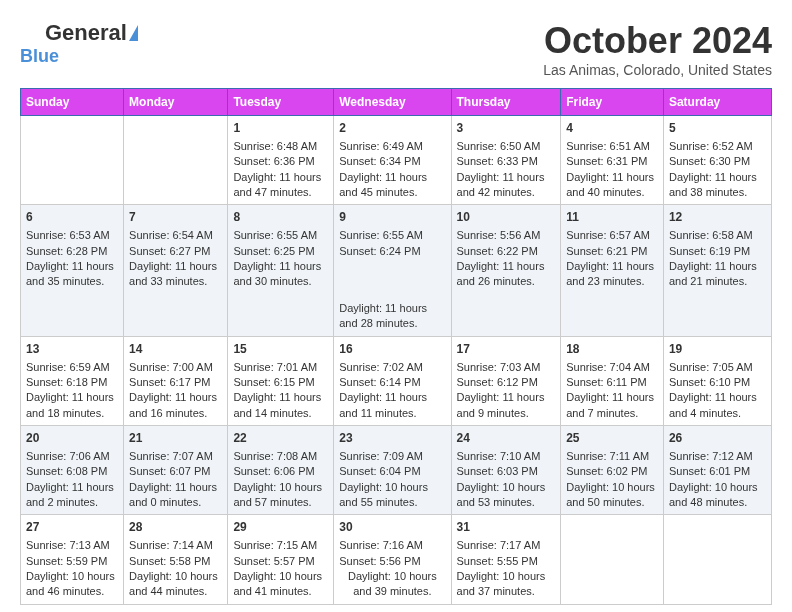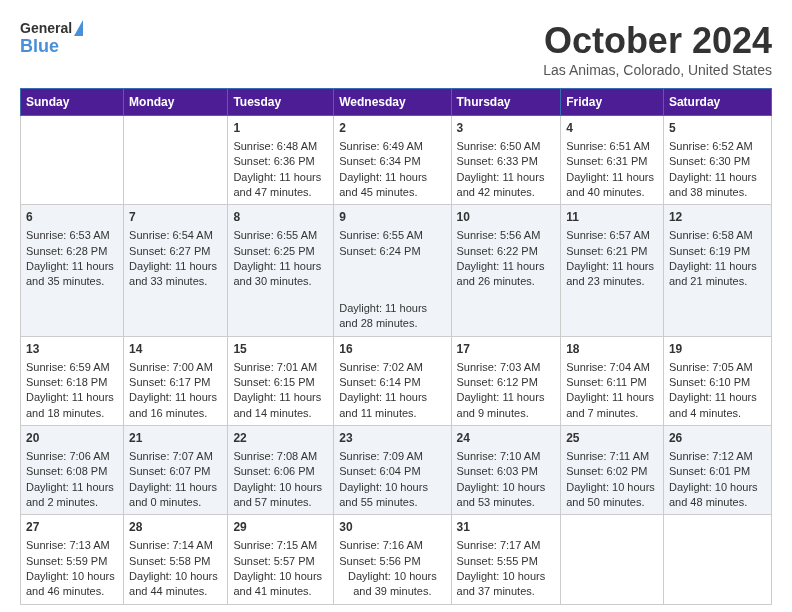--- a/index.html
+++ b/index.html
@@ -36,21 +36,21 @@
     .location {
       font-size: 14px;
       color: #555;
     }
     table {
       width: 100%;
       border-collapse: collapse;
       font-size: 11px;
     }
     thead tr th {
-      background-color: #4c1d95;
+      background-color: #d946ef;
       color: #fff;
       padding: 6px 5px;
       text-align: left;
       font-size: 12px;
       font-weight: bold;
       border: 1px solid #3a6ab0;
     }
     tbody tr td {
       border: 1px solid #ccc;
       padding: 4px 5px;
@@ -74,21 +74,21 @@
     .empty-cell {
       background-color: #f9f9f9;
     }
   </style>
 </head>
 <body>
 
 <div class="header">
   <div class="logo">
     <div class="logo-line">
-      <span style="font-size:14px;font-weight:bold;color:#333;">General</span>
+      <span style="font-size:22px;font-weight:bold;color:#333;margin-left:25px;">General</span>
       <span style="display:inline-block;width:0;height:0;border-left:9px solid transparent;border-bottom:16px solid #4a90d9;margin-left:2px;"></span>
     </div>
     <div>
       <span style="font-size:18px;font-weight:bold;color:#4a90d9;">Blue</span>
     </div>
   </div>
   <div class="title-section">
     <div class="month-title">October 2024</div>
     <div class="location">Las Animas, Colorado, United States</div>
   </div>

